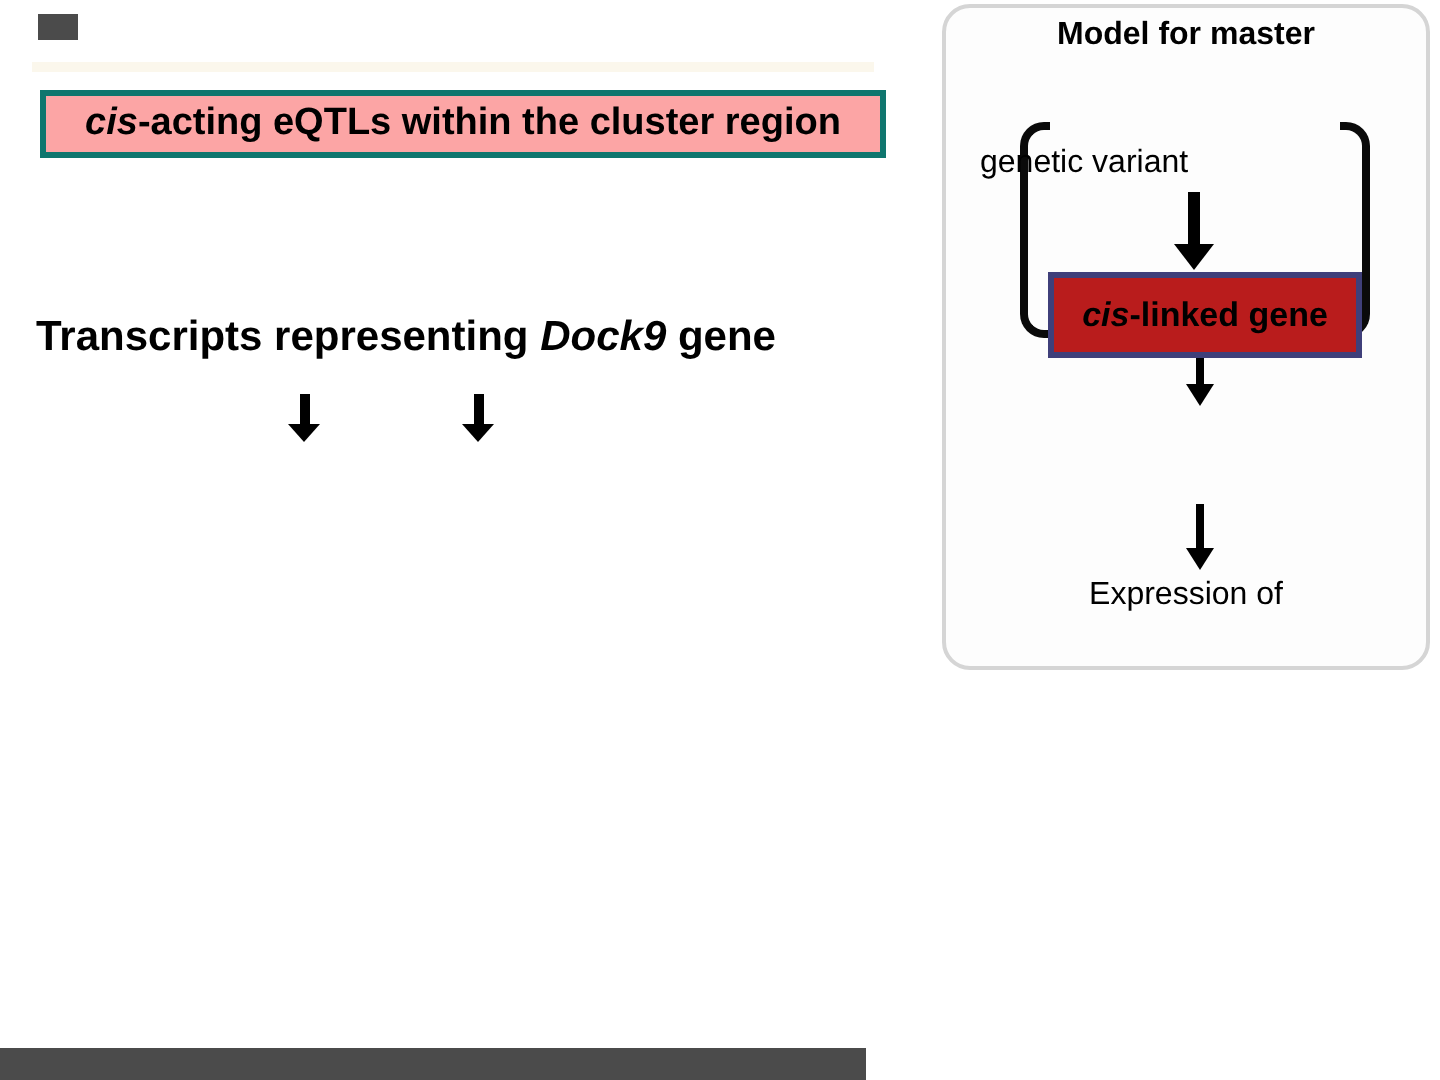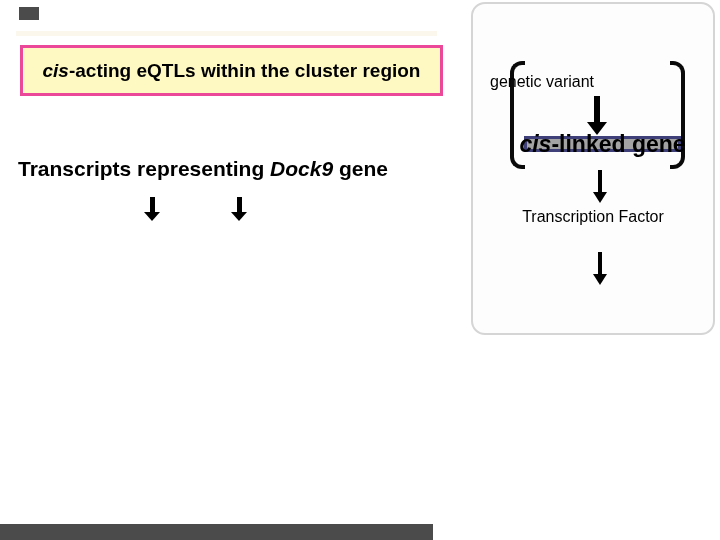--- a/index.html
+++ b/index.html
@@ -9,22 +9,22 @@
   }
   .abs{position:absolute;}
 
   
   .gray-chip{left:19px;top:7px;width:20px;height:13px;background:#4b4b4b;}
   .gray-bar{left:0;top:524px;width:433px;height:16px;background:#4b4b4b;}
   .faint-streak{left:16px;top:31px;width:421px;height:5px;background:#fbf7ec;}
 
   
   .qtl-box{
-    left:20px;top:45px;width:423px;height:51px;box-sizing:border-box;
-    border:3px solid #ec4899;background:#fef9c3;
+    left:20px;top:45px;width:423px;height:34px;box-sizing:border-box;
+    border:3px solid #0f766e;background:#fca5a5;
     display:flex;align-items:center;justify-content:center;
     font-size:19px;font-weight:bold;white-space:nowrap;
   }
   .transcripts{
     left:18px;top:157px;width:440px;
     font-size:21px;font-weight:bold;white-space:nowrap;
   }
   .mini-arrow{width:16px;text-align:center;}
   .mini-arrow .stem{width:5px;height:15px;background:#000;margin:0 auto;}
   .mini-arrow .head{width:0;height:0;margin:0 auto;
@@ -53,24 +53,24 @@
     border-radius:0 12px 12px 0;
   }
   .genetic{left:490px;top:73px;width:215px;text-align:left;font-size:16px;z-index:2;}
   .flow-arrow{z-index:2;}
   .flow-arrow .stem{background:#000;margin:0 auto;}
   .flow-arrow .head{width:0;height:0;margin:0 auto;}
   .arrow-big{left:584px;top:96px;width:26px;}
   .arrow-big .stem{width:6px;height:26px;}
   .arrow-big .head{border-left:10px solid transparent;border-right:10px solid transparent;border-top:13px solid #000;}
   .cis-box{
-    left:524px;top:136px;width:157px;height:16px;box-sizing:border-box;
-    border:3px solid #3f3f7a;background:#a3a3a3;z-index:3;
+    left:524px;top:136px;width:157px;height:43px;box-sizing:border-box;
+    border:3px solid #3f3f7a;background:#b91c1c;z-index:3;
     display:flex;align-items:center;justify-content:center;
-    font-size:23px;font-weight:bold;white-space:nowrap;
+    font-size:17px;font-weight:bold;white-space:nowrap;
   }
   .arrow-small{width:18px;}
   .arrow-small .stem{width:4px;height:22px;}
   .arrow-small .head{border-left:7px solid transparent;border-right:7px solid transparent;border-top:11px solid #000;}
   .arrow-mid{left:591px;top:170px;}
   .arrow-low{left:591px;top:252px;}
   .tf-label{left:478px;top:207px;width:230px;text-align:center;font-size:16px;line-height:20px;}
   .expr-label{left:478px;top:288px;width:230px;text-align:center;font-size:16px;line-height:20px;}
   .it{font-style:italic;}
 </style>
@@ -96,20 +96,21 @@
   <div class="head"></div>
 </div>
 <div class="abs mini-arrow mini-2">
   <div class="stem"></div>
   <div class="head"></div>
 </div>
 
 <div class="abs panel"></div>
 
 <div class="abs panel-title">
+  <div>Model for master</div>
 </div>
 
 <div class="abs bracket bracket-left"></div>
 <div class="abs bracket bracket-right"></div>
 
 <div class="abs genetic">genetic variant</div>
 
 <div class="abs flow-arrow arrow-big">
   <div class="stem"></div>
   <div class="head"></div>
@@ -120,22 +121,22 @@
     <span class="it">cis</span><span>-linked gene</span>
   </span>
 </div>
 
 <div class="abs flow-arrow arrow-small arrow-mid">
   <div class="stem"></div>
   <div class="head"></div>
 </div>
 
 <div class="abs tf-label">
-  <div>Transcription Factor</div>
 </div>
 
 <div class="abs flow-arrow arrow-small arrow-low">
   <div class="stem"></div>
   <div class="head"></div>
 </div>
 
 <div class="abs expr-label">
+  <div>Expression of</div>
 </div>
 
 </body></html>

